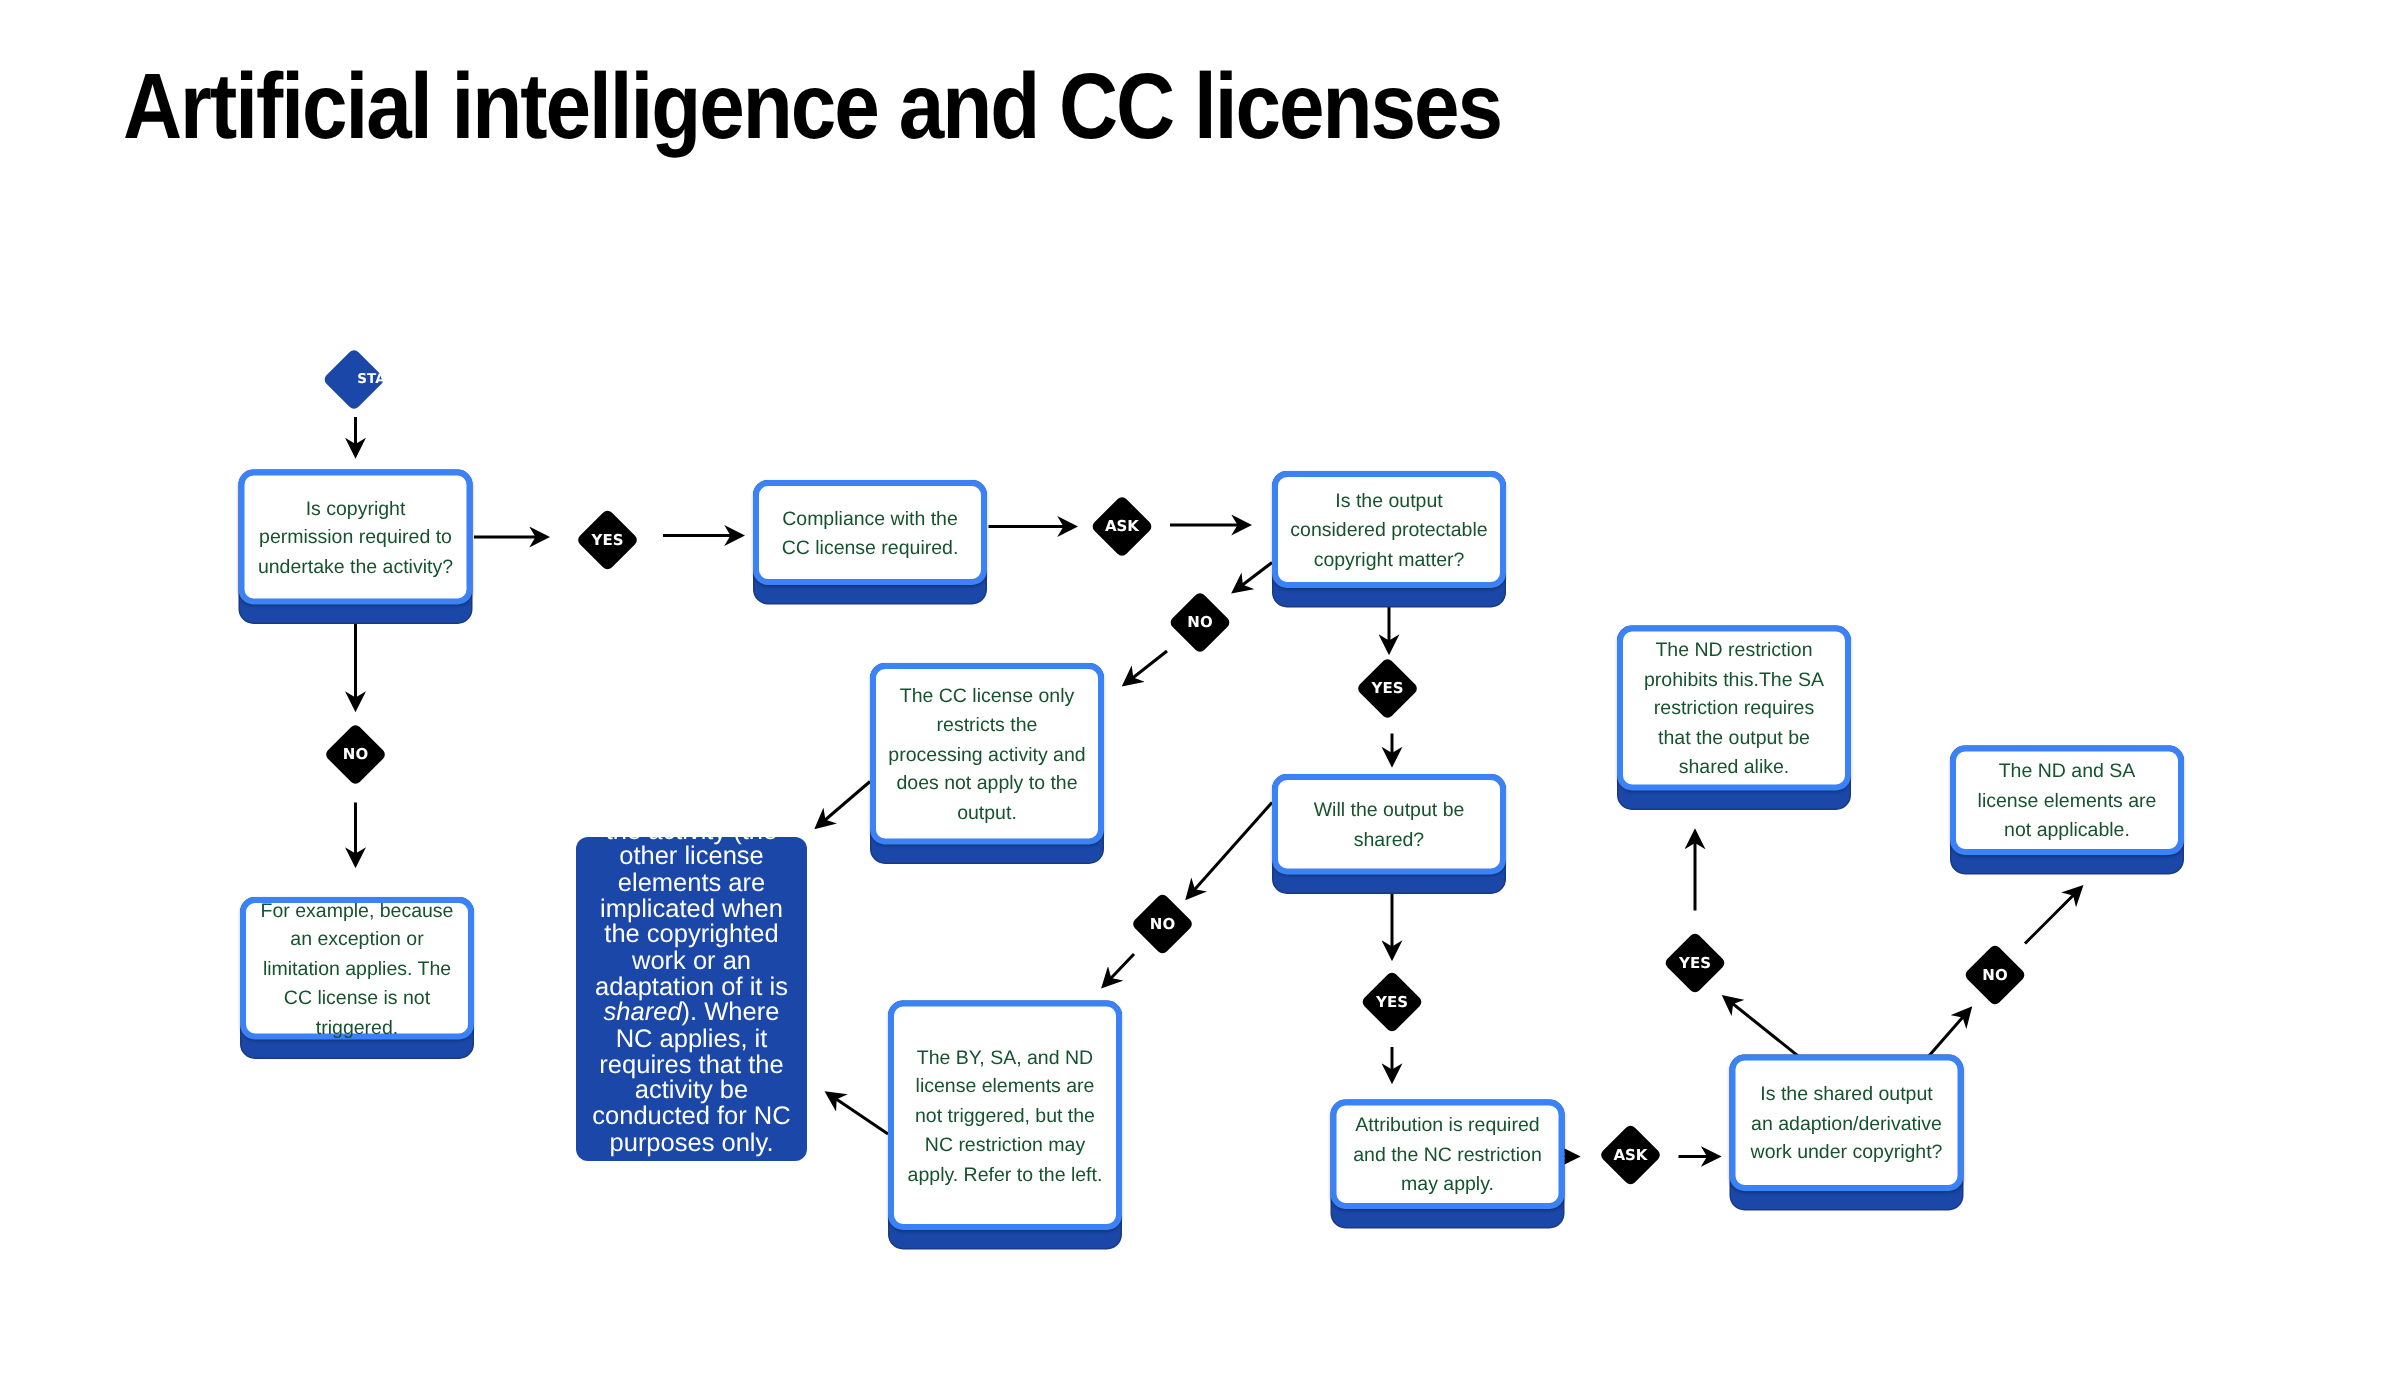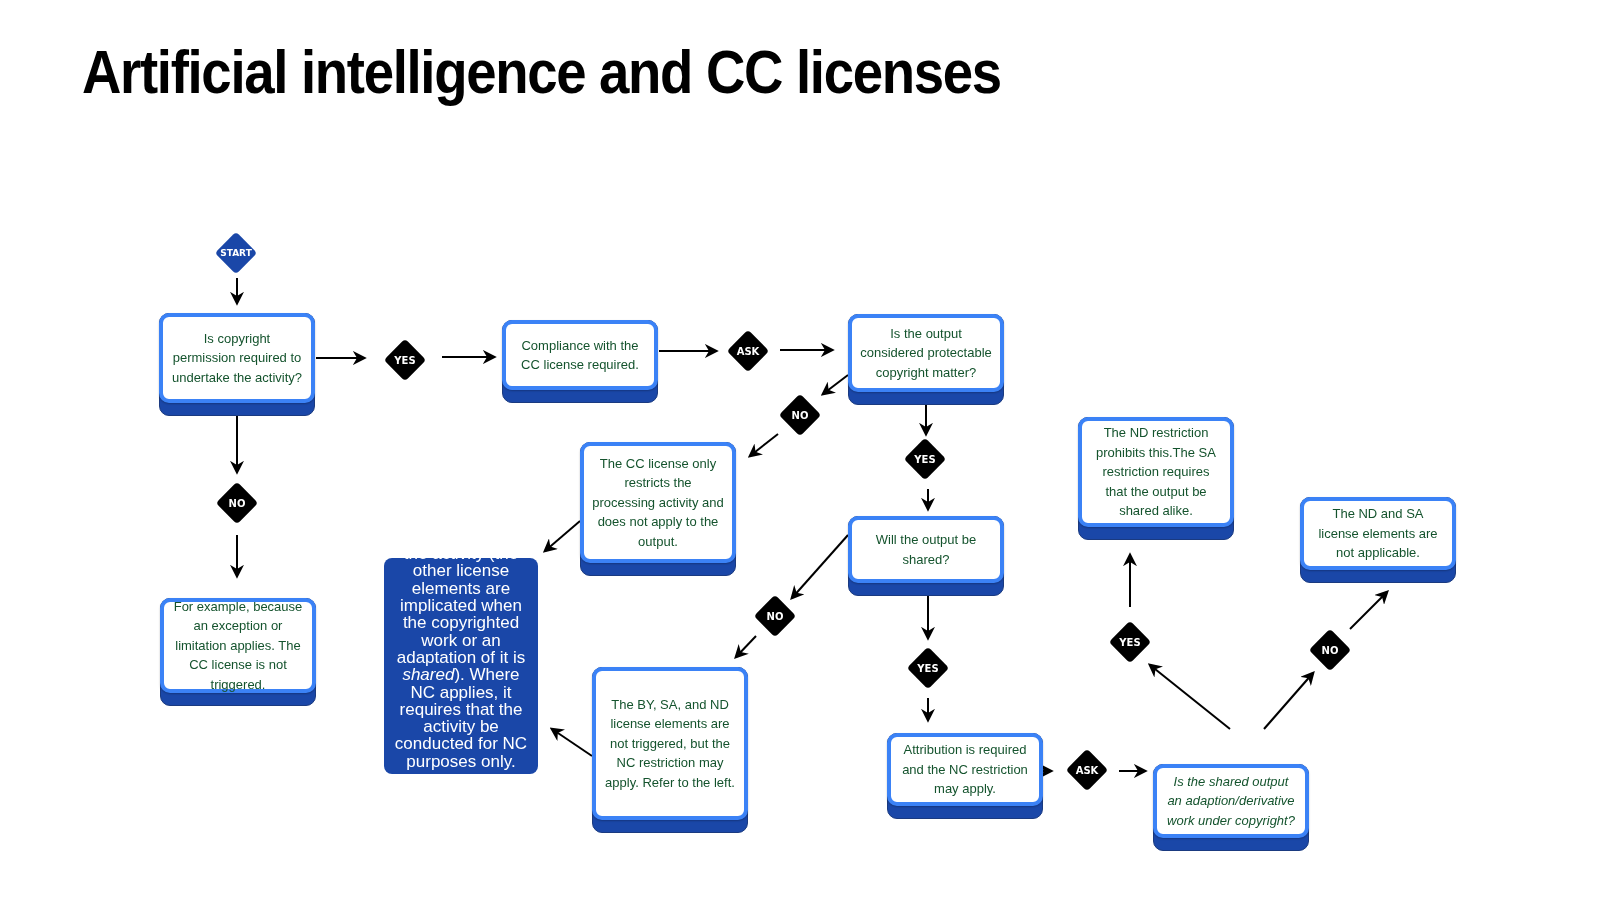--- a/index.html
+++ b/index.html
@@ -62,21 +62,21 @@
     <line x1="1119" y1="771" x2="1145" y2="771" marker-end="url(#ah)"></line>
     <line x1="1230" y1="729" x2="1150" y2="665" marker-end="url(#ah)"></line>
     <line x1="1130" y1="607" x2="1130" y2="555" marker-end="url(#ah)"></line>
     <line x1="1264" y1="729" x2="1313" y2="673" marker-end="url(#ah)"></line>
     <line x1="1350" y1="629" x2="1387" y2="592" marker-end="url(#ah)"></line>
   </g>
 </svg>
 
 <div class="diamond blue" style="left:214px; top:231px;">
   <div class="shape"></div>
-  <div class="lbl" style="font-size:9px;">START</div>
+  <div class="lbl" style="font-size:9px;margin-left:18px;">START</div>
 </div>
 <div class="diamond" style="left:383px; top:338px;">
   <div class="shape"></div>
   <div class="lbl">YES</div>
 </div>
 <div class="diamond" style="left:215px; top:481px;">
   <div class="shape"></div>
   <div class="lbl">NO</div>
 </div>
 <div class="diamond" style="left:726px; top:329px;">
@@ -129,21 +129,21 @@
 </div>
 <div class="card" style="left:848px; top:516px; width:156px; height:80px;">
   <div class="face">Will the output be shared?</div>
 </div>
 <div class="card" style="left:592px; top:667px; width:156px; height:166px;">
   <div class="face">The BY, SA, and ND license elements are not triggered, but the NC restriction may apply. Refer to the left.</div>
 </div>
 <div class="card" style="left:887px; top:733px; width:156px; height:86px;">
   <div class="face">Attribution is required and the NC restriction may apply.</div>
 </div>
-<div class="card" style="left:1153px; top:764px; width:156px; height:87px;font-style:italic;">
+<div class="card" style="left:1153px; top:703px; width:156px; height:104px;">
   <div class="face">Is the shared output an adaption/derivative work under copyright?</div>
 </div>
 <div class="card" style="left:1052px; top:417px; width:156px; height:123px;margin-left:26px;">
   <div class="face">The ND restriction prohibits this.The SA restriction requires that the output be shared alike.</div>
 </div>
 <div class="card" style="left:1300px; top:497px; width:156px; height:86px;">
   <div class="face">The ND and SA license elements are not applicable.</div>
 </div>
 
 <div class="note">

